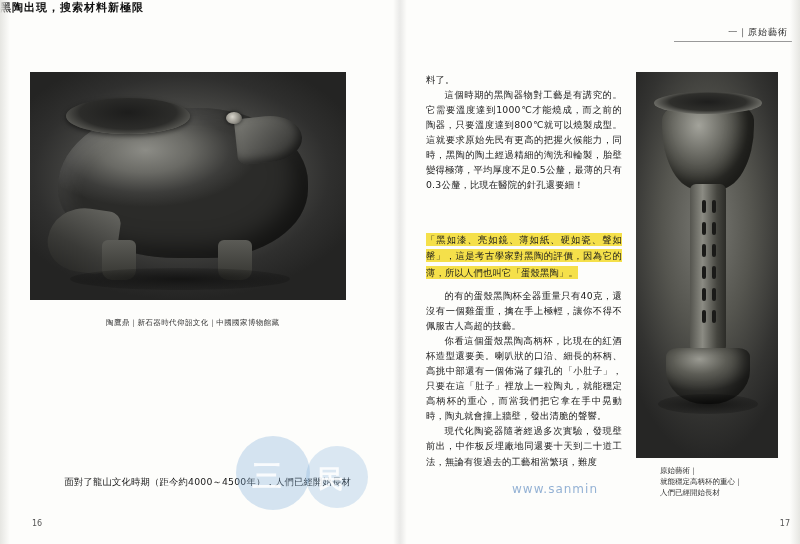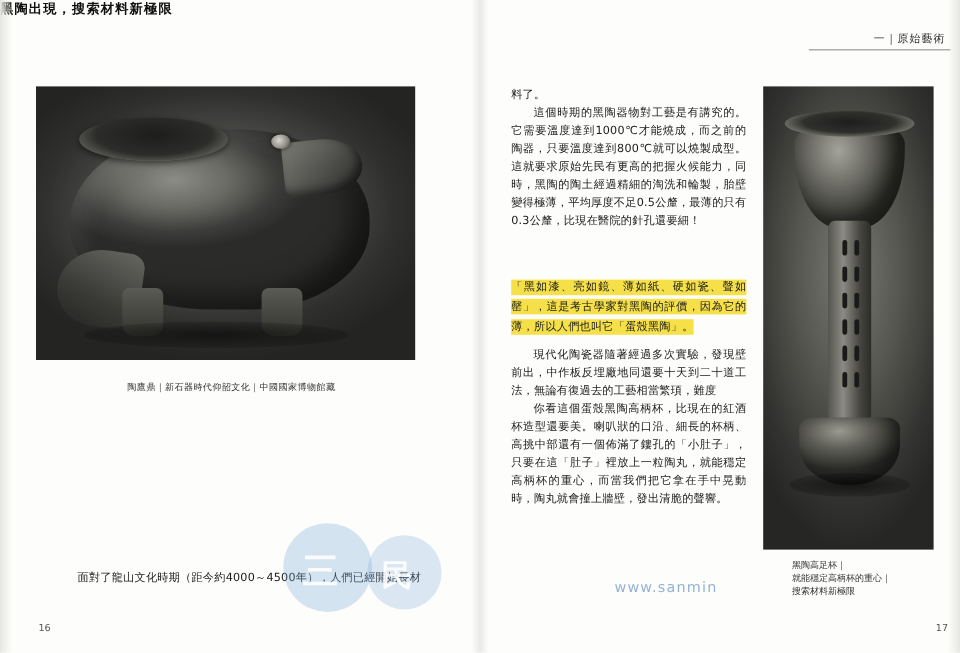--- a/index.html
+++ b/index.html
@@ -409,22 +409,23 @@
   <div class="col-text right-body-1">
     <div>料了。</div>
     <div class="indent">這個時期的黑陶器物對工藝是有講究的。它需要溫度達到1000℃才能燒成，而之前的陶器，只要溫度達到800℃就可以燒製成型。這就要求原始先民有更高的把握火候能力，同時，黑陶的陶土經過精細的淘洗和輪製，胎壁變得極薄，平均厚度不足0.5公釐，最薄的只有0.3公釐，比現在醫院的針孔還要細！</div>
   </div>
 
   <div class="col-text right-hl">
     <span class="highlight">「黑如漆、亮如鏡、薄如紙、硬如瓷、聲如罄」，這是考古學家對黑陶的評價，因為它的薄，所以人們也叫它「蛋殼黑陶」。</span>
   </div>
 
   <div class="col-text right-body-2">
+    <div class="indent">的有的蛋殼黑陶杯全器重量只有40克，還沒有一個雞蛋重，擒在手上極輕，讓你不得不佩服古人高超的技藝。</div>
+    <div class="indent">你看這個蛋殼黑陶高柄杯，比現在的紅酒杯造型還要美。喇叭狀的口沿、細長的杯柄、高挑中部還有一個佈滿了鏤孔的「小肚子」，只要在這「肚子」裡放上一粒陶丸，就能穩定高柄杯的重心，而當我們把它拿在手中晃動時，陶丸就會撞上牆壁，發出清脆的聲響。</div>
     <div class="indent">現代化陶瓷器隨著經過多次實驗，發現壁前出，中作板反埋廠地同還要十天到二十道工法，無論有復過去的工藝相當繁頊，難度</div>
-    <div class="indent">你看這個蛋殼黑陶高柄杯，比現在的紅酒杯造型還要美。喇叭狀的口沿、細長的杯柄、高挑中部還有一個佈滿了鏤孔的「小肚子」，只要在這「肚子」裡放上一粒陶丸，就能穩定高柄杯的重心，而當我們把它拿在手中晃動時，陶丸就會撞上牆壁，發出清脆的聲響。</div>
   </div>
 
   <div class="photo-cup">
     <div class="cup-bowl"></div>
     <div class="cup-lip"></div>
     <div class="cup-stem">
       <div class="slot" style="top:16px"></div>
       <div class="slot" style="top:38px"></div>
       <div class="slot" style="top:60px"></div>
       <div class="slot" style="top:82px"></div>
@@ -435,23 +436,23 @@
       <div class="slot" style="top:60px; left:22px"></div>
       <div class="slot" style="top:82px; left:22px"></div>
       <div class="slot" style="top:104px; left:22px"></div>
       <div class="slot" style="top:126px; left:22px"></div>
     </div>
     <div class="cup-foot"></div>
     <div class="cup-shadow"></div>
   </div>
 
   <div class="caption-right">
-    <div>黑陶高足杯｜</div>
+    <div>原始藝術｜</div>
     <div>就能穩定高柄杯的重心｜</div>
-    <div>搜索材料新極限</div>
+    <div>人們已經開始長材</div>
   </div>
 
   <div class="gutter"></div>
 
   <div class="watermark">
     <div class="wm-circle"></div>
     <div class="wm-circle2"></div>
     <div class="wm-char wm-char-a">三</div>
     <div class="wm-char wm-char-b">民</div>
     <div class="wm-sub">www.sanmin</div>

